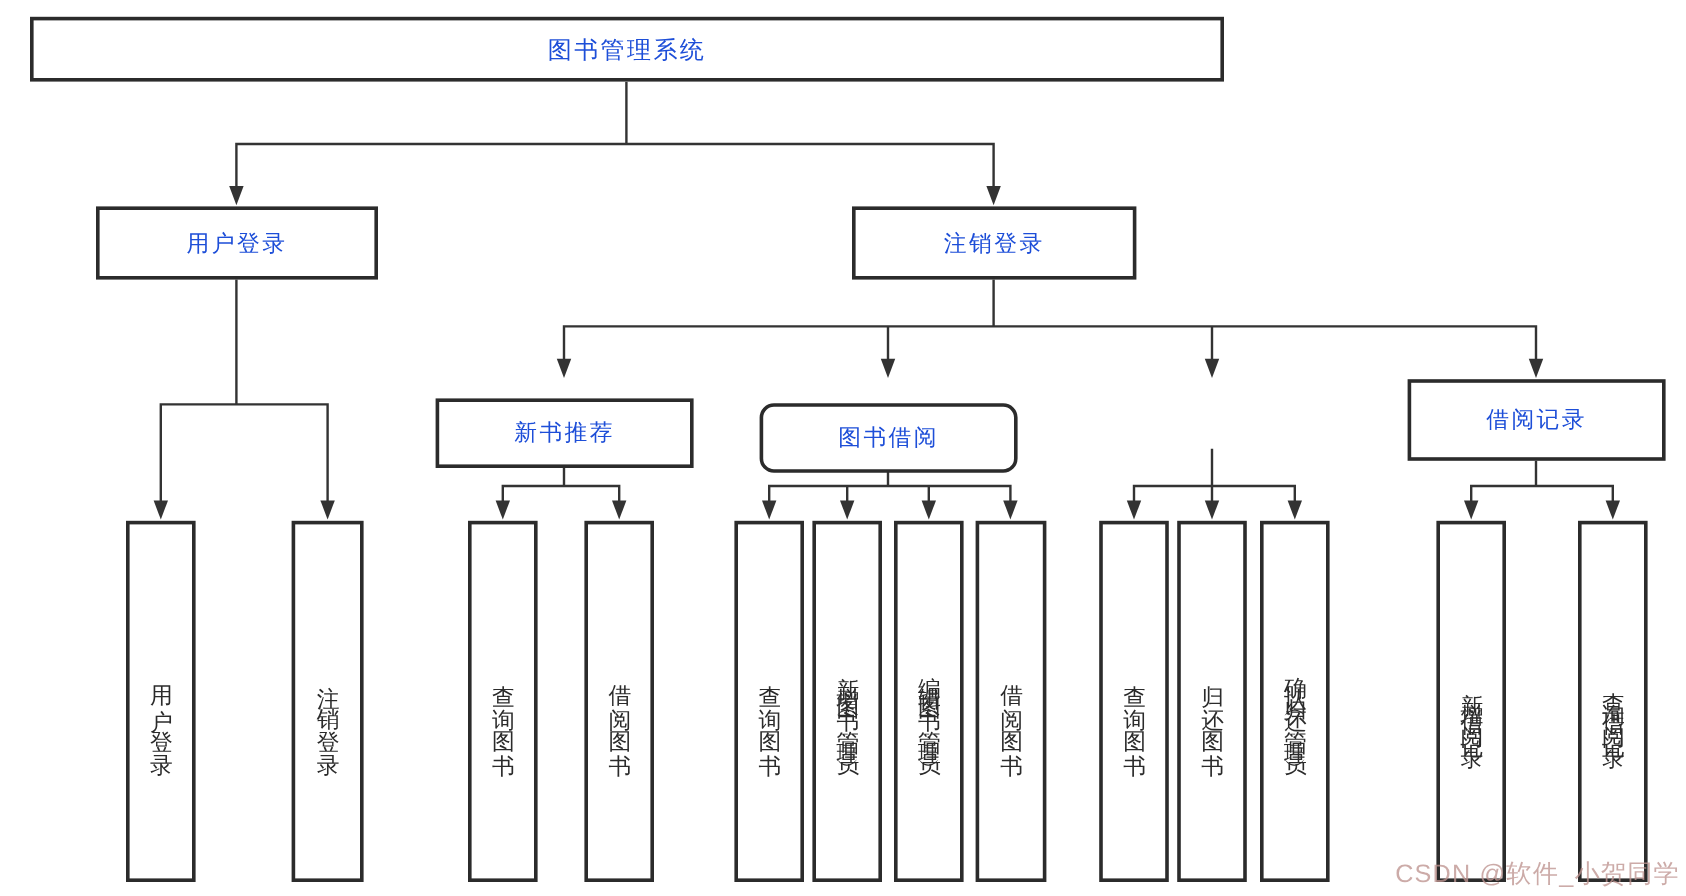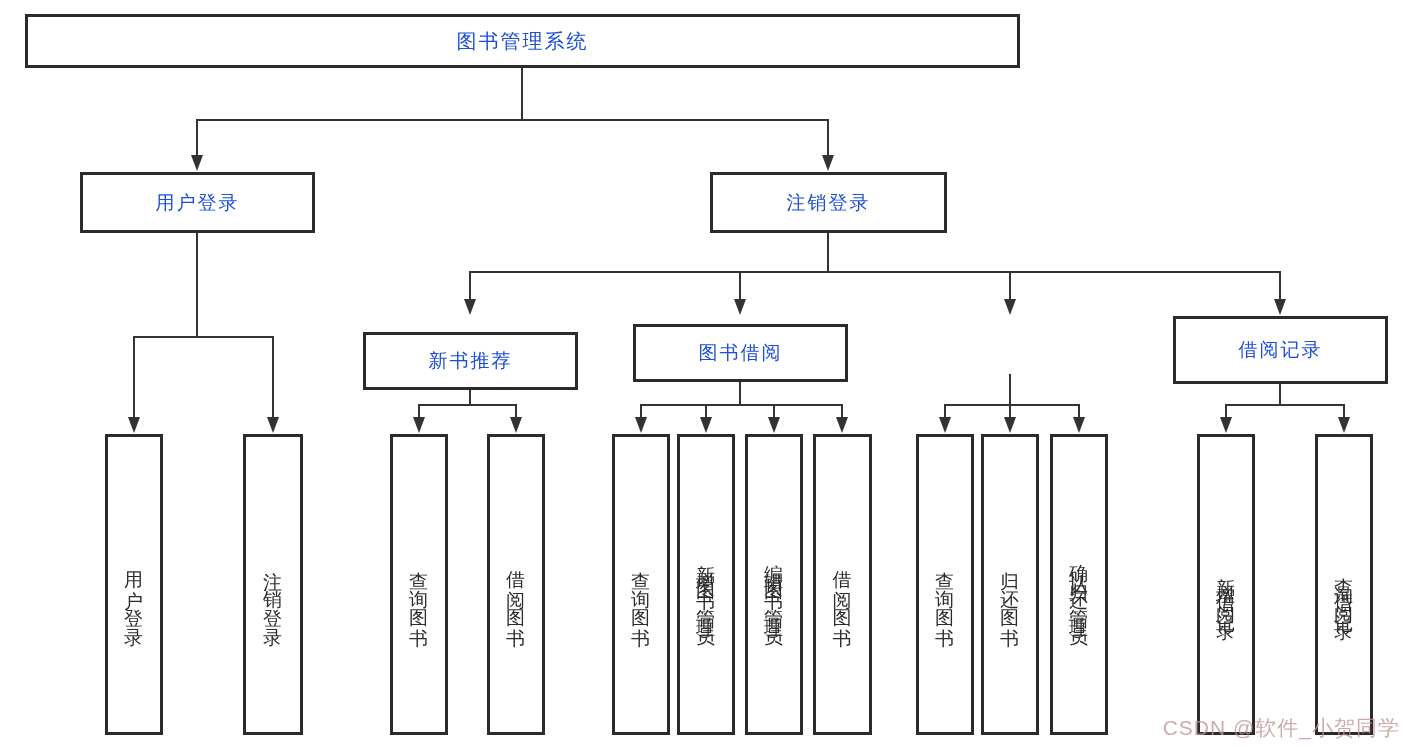--- a/index.html
+++ b/index.html
@@ -114,21 +114,21 @@
   <div class="box" style="left:80px; top:172px; width:235px; height:61px;">
     <span class="hbox-label">用户登录</span>
   </div>
   <div class="box" style="left:710px; top:172px; width:237px; height:61px;">
     <span class="hbox-label">注销登录</span>
   </div>
 
   <div class="box" style="left:363px; top:316px; width:215px; height:58px;margin-top:16px;">
     <span class="hbox-label">新书推荐</span>
   </div>
-  <div class="box" style="left:633px; top:324px; width:215px; height:58px;">
+  <div class="box" style="left:633px; top:336px; width:215px; height:58px;border-radius:12px;">
     <span class="hbox-label">图书借阅</span>
   </div>
   <div class="box" style="left:1173px; top:316px; width:215px; height:68px;">
     <span class="hbox-label">借阅记录</span>
   </div>
 
   <div class="box leaf" style="left:105px; top:434px; width:58px; height:301px;">
     <span class="leaf-label">用户登录</span>
   </div>
   <div class="box leaf" style="left:243px; top:434px; width:60px; height:301px;">

